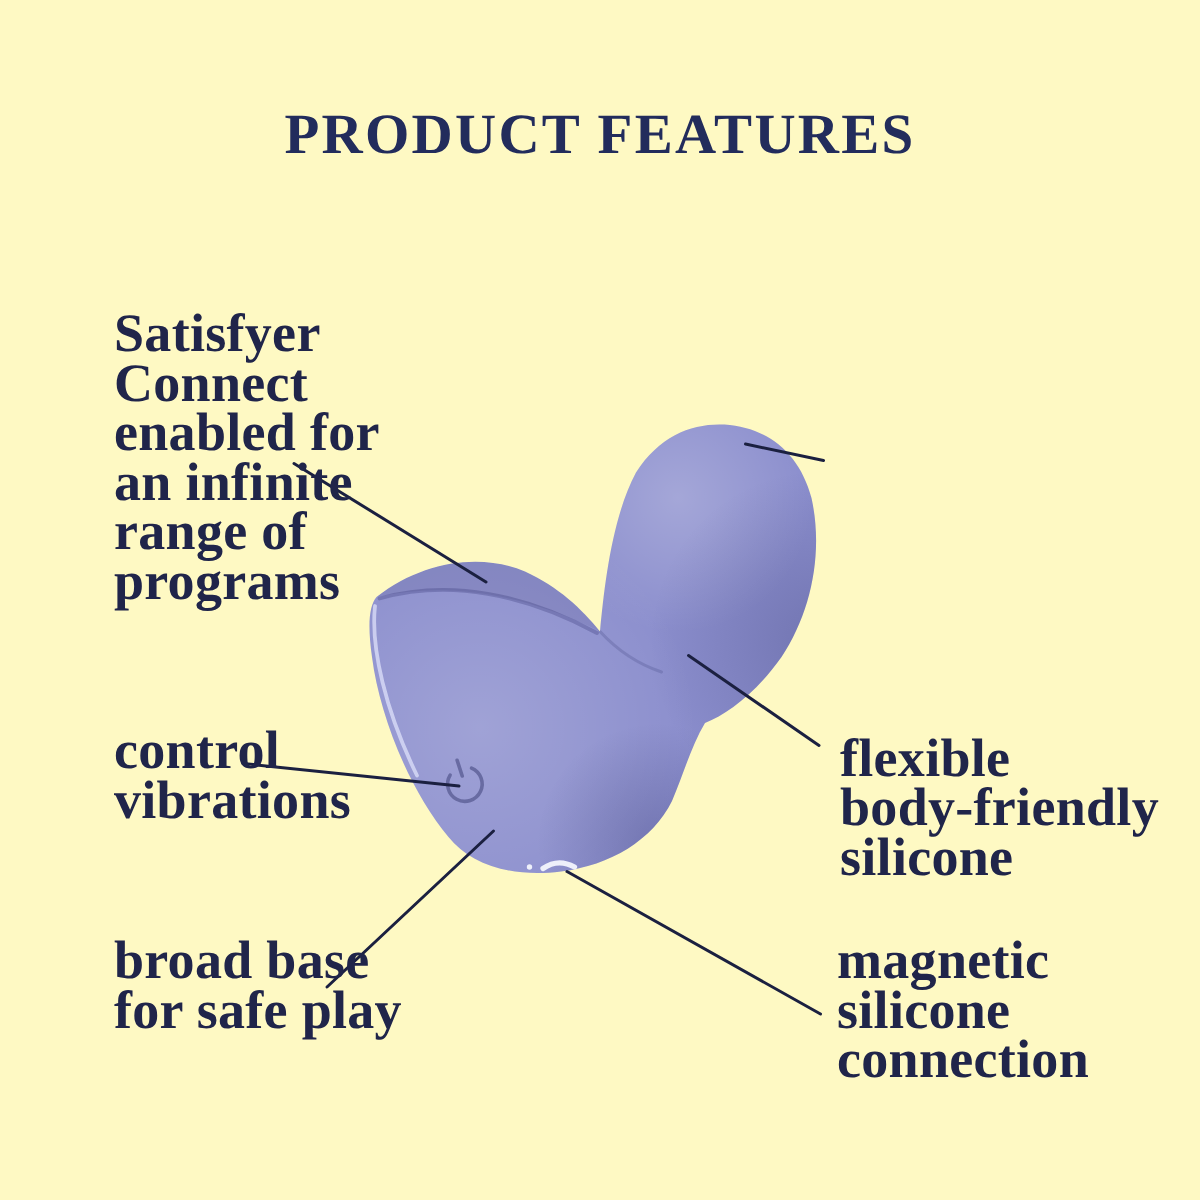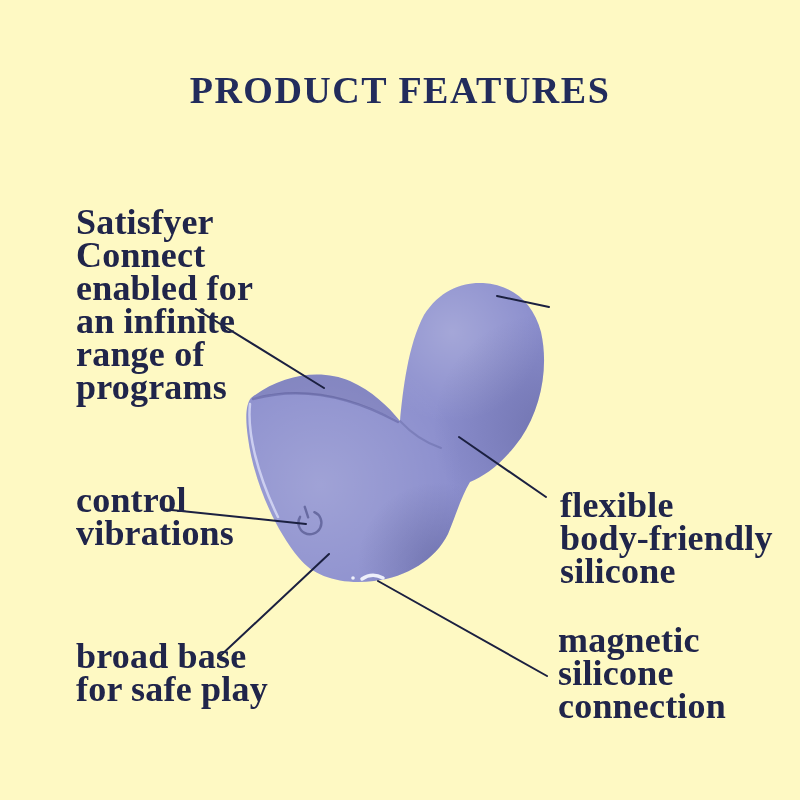--- a/index.html
+++ b/index.html
@@ -26,21 +26,21 @@
     font-weight:bold;
     line-height:33px;
     color:#20254a;
     white-space:pre-line;
     letter-spacing:0.2px;
   }
   .lbl-connect{left:76px;top:206px;}
   .lbl-oval{left:558px;top:242px;}
   .lbl-control{left:76px;top:484px;}
   .lbl-flexible{left:560px;top:445px;margin-top:44px;}
-  .lbl-broad{left:76px;top:640px;}
+  .lbl-broad{left:76px;top:624px;}
   .lbl-magnetic{left:558px;top:624px;}
   .art{position:absolute;left:0;top:0;}
 </style>
 </head>
 <body>
 
 <div class="canvas">
 
   <h1 class="title">PRODUCT FEATURES</h1>
 

